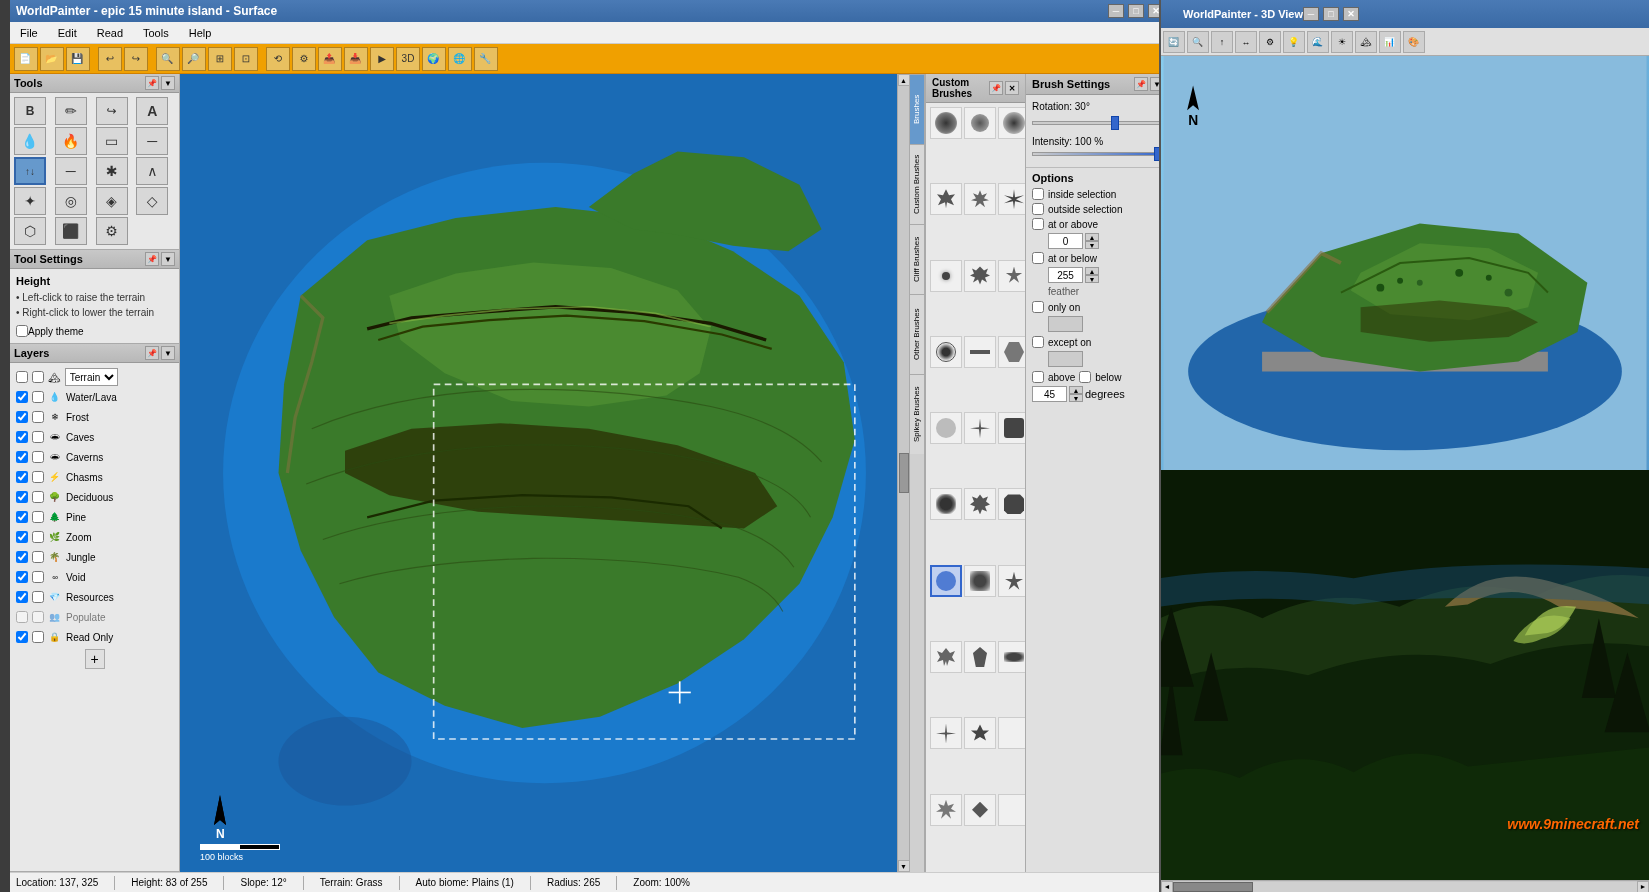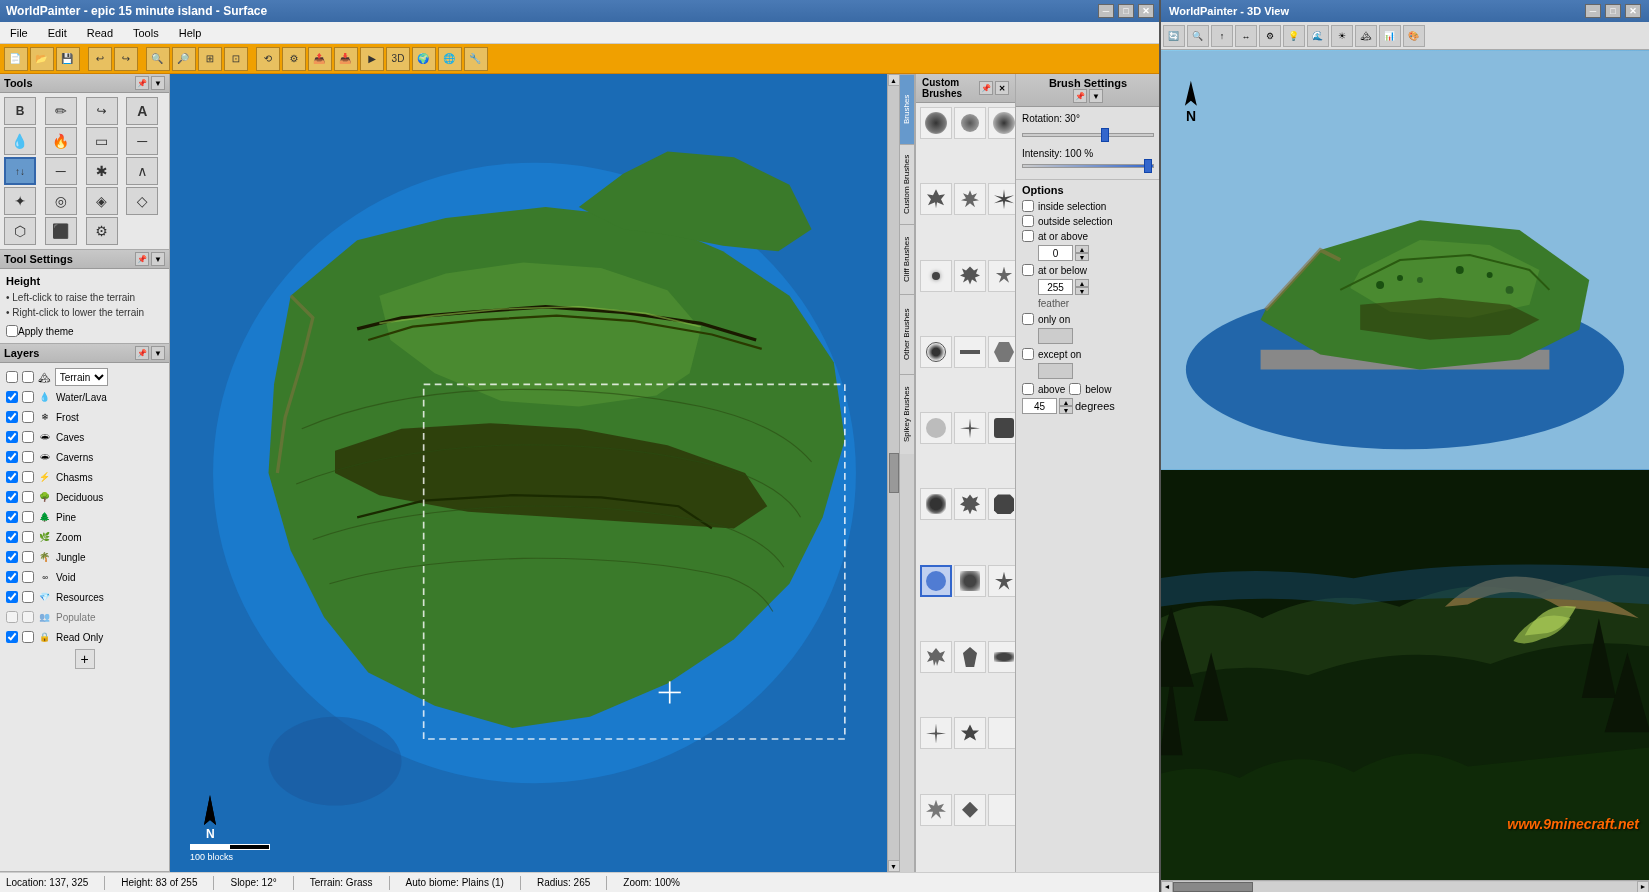--- a/index.html
+++ b/index.html
@@ -200,25 +200,24 @@
       top: 0;
       width: 490px;
       height: 892px;
       background: #2a2a2a;
       border-left: 2px solid #555;
       display: flex;
       flex-direction: column;
     }
     .view-3d-title {
       background: linear-gradient(to bottom, #4a7ab5, #3a6aa5);
-      height: 22px;
-      display: flex;
-      align-items: center;
-      justify-content: space-between;
-      padding: 0 8px;
+      height: 28px;
+      display: flex;
+      align-items: center;
+      padding: 0 22px;
       color: white;
       font-size: 11px;
       font-weight: bold;
     }
     .view-3d-toolbar {
       background: #e0e0e0;
       height: 28px;
       border-bottom: 1px solid #aaa;
       display: flex;
       align-items: center;
@@ -273,21 +272,21 @@
       font-weight: bold;
       font-style: italic;
       text-shadow: 1px 1px 2px rgba(0,0,0,0.8);
     }
 
     
     .app-window {
       width: 1160px;
       height: 892px;
       position: absolute;
-      left: 0;
+      left: 10px;
       top: 0;
       display: flex;
       flex-direction: column;
     }
 
     .content-area {
       display: flex;
       flex: 1;
       overflow: hidden;
       position: relative;
@@ -331,21 +330,20 @@
 
     .brush-settings-header {
       background: linear-gradient(to bottom, #c8c8c8, #b8b8b8);
       font-size: 11px;
       font-weight: bold;
       padding: 3px 6px;
       display: flex;
       align-items: center;
       justify-content: space-between;
       border-bottom: 1px solid #999;
-      flex-direction: column;
     }
 
     .rotation-row {
       display: flex; align-items: center; gap: 4px; margin-bottom: 4px;
     }
     .intensity-row {
       display: flex; align-items: flex-end; gap: 4px;
     }
   </style>
 </head>

